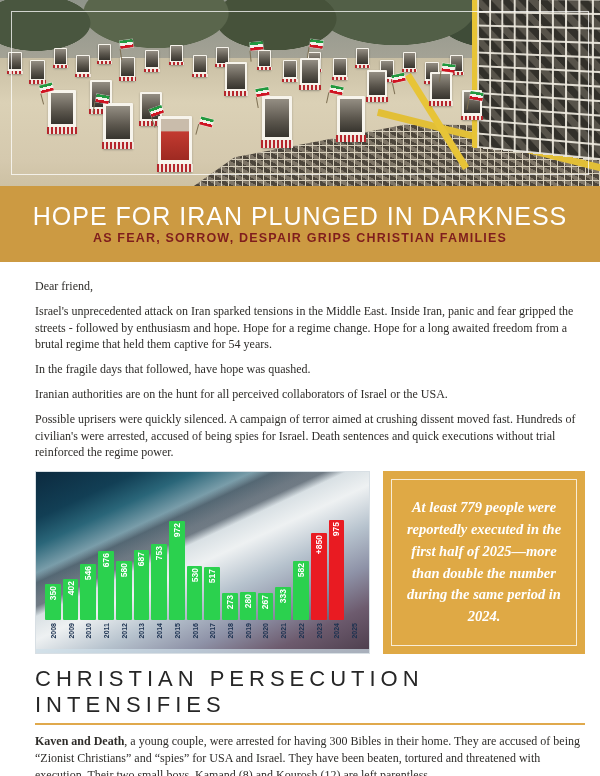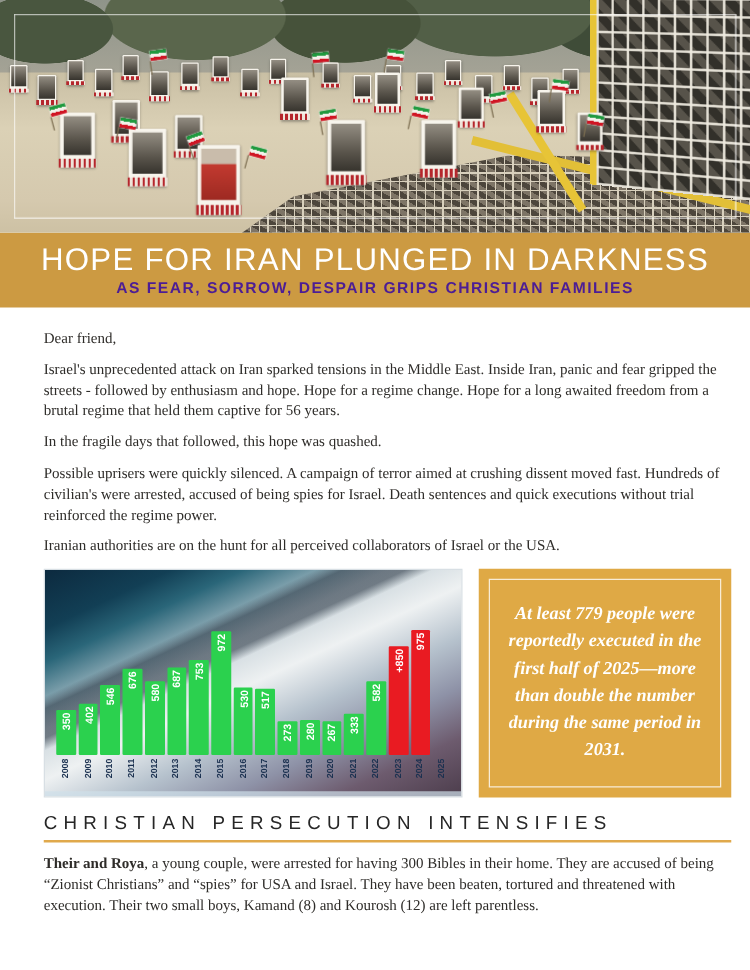--- a/index.html
+++ b/index.html
@@ -42,25 +42,25 @@
     background:linear-gradient(#948e83,#5a554c 60%,#37342e);}
   .pl::after{content:"";position:absolute;left:-4%;right:-4%;bottom:0;height:15%;
     background:repeating-linear-gradient(90deg,#b5262c 0 2px,#efe4da 2px 4px);}
   .pl.red::before{background:linear-gradient(#c9bcab 28%,#c23a30 32%,#9e2a22);}
   .fl{position:absolute;width:13px;height:8px;
     background:linear-gradient(180deg,#1f9a3f 33%,#f3f1ea 33% 66%,#d01423 66%);
     box-shadow:0 0 0 .5px rgba(255,255,255,.55);}
   .fl::after{content:"";position:absolute;left:-1px;top:8px;width:1px;height:11px;background:#7d6f52;}
 
   
-  .banner{height:60px;background:#cc9a42;color:#fff;text-align:center;
+  .banner{height:76px;background:#cc9a42;color:#fff;text-align:center;
     display:flex;flex-direction:column;justify-content:center;gap:2px;flex:0 0 auto;
     font-family:"Liberation Sans",sans-serif;}
   .banner h1{margin:0;font-size:25px;font-weight:500;letter-spacing:1px;line-height:1.05;}
-  .banner h2{margin:0;font-size:12.5px;font-weight:700;letter-spacing:1.2px;color:#4c1d95;}
+  .banner h2{margin:0;font-size:12.5px;font-weight:700;letter-spacing:1.2px;color:#7f1d1d;}
 
   
   .main{padding:10px 15px 0 35px;flex:1 1 auto;}
   .main p{margin:8px 0 0 0;font-size:12px;line-height:1.4;}
   .greeting{margin-top:6px !important;}
 
   
   .row{display:flex;gap:13px;margin-top:10px;height:183px;}
   .chart{position:relative;width:335px;height:183px;overflow:hidden;border:1px solid #d8dfe4;box-sizing:border-box;
     background:
@@ -82,21 +82,21 @@
 
   .callout{position:relative;width:202px;height:183px;background:#dfa945;box-sizing:border-box;}
   .callout-inner{position:absolute;inset:8px;border:1px solid rgba(255,255,255,.78);
     display:flex;align-items:center;justify-content:center;padding:4px 8px;}
   .callout-inner p{margin:0;color:#fff;text-align:center;
     font-family:"Liberation Serif",serif;font-style:italic;font-weight:700;
     font-size:14.5px;line-height:1.5;}
 
   
   .sec-head{margin-top:12px;font-family:"Liberation Sans",sans-serif;
-    font-size:15px;font-weight:400;letter-spacing:5px;color:#262626;}
+    font-size:22px;font-weight:400;letter-spacing:5px;color:#262626;}
   .sec-rule{height:2px;background:#e0a94c;margin-top:5px;}
 </style>
 </head>
 <body>
 
 <div class="photo">
   <div class="ph-sky"></div>
   <div class="ph-ground"></div>
   <div class="ph-mat"></div>
   <div class="ph-gold1"></div>
@@ -151,24 +151,24 @@
   <div class="ph-frame"></div>
 </div>
 
 <div class="banner">
   <h1>HOPE FOR IRAN PLUNGED IN DARKNESS</h1>
   <h2>AS FEAR, SORROW, DESPAIR GRIPS CHRISTIAN FAMILIES</h2>
 </div>
 
 <div class="main">
   <p class="greeting">Dear friend,</p>
-  <p>Israel's unprecedented attack on Iran sparked tensions in the Middle East. Inside Iran, panic and fear gripped the streets - followed by enthusiasm and hope. Hope for a regime change. Hope for a long awaited freedom from a brutal regime that held them captive for 56 years.</p>
-  <p>In the fragile days that followed, this hope was quashed.</p>
+  <p>Israel's unprecedented attack on Iran sparked tensions in the Middle East. Inside Iran, panic and fear gripped the streets - followed by enthusiasm and hope. Hope for a regime change. Hope for a long awaited freedom from a brutal regime that held them captive for 54 years.</p>
+  <p>In the fragile days that followed, have hope was quashed.</p>
+  <p>Iranian authorities are on the hunt for all perceived collaborators of Israel or the USA.</p>
   <p>Possible uprisers were quickly silenced. A campaign of terror aimed at crushing dissent moved fast. Hundreds of civilian's were arrested, accused of being spies for Israel. Death sentences and quick executions without trial reinforced the regime power.</p>
-  <p>Iranian authorities are on the hunt for all perceived collaborators of Israel or the USA.</p>
 
   <div class="row">
     <div class="chart">
       <div class="bars">
           <div class="bcol">
             <div class="bar" style="height: 35%; background: rgb(43, 209, 78);">
               <span class="v">350</span>
             </div>
             <span class="yr">2008</span>
           </div>
@@ -269,21 +269,21 @@
             <span class="yr">2024</span>
           </div>
           <div class="bcol">
             <span class="yr">2025</span>
           </div>
         </div>
       <div class="chart-base"></div>
     </div>
     <div class="callout">
       <div class="callout-inner">
-        <p>At least 779 people were reportedly executed in the first half of 2025—more than double the number during the same period in 2031.</p>
+        <p>At least 779 people were reportedly executed in the first half of 2025—more than double the number during the same period in 2024.</p>
       </div>
     </div>
   </div>
 
   <div class="sec-head">CHRISTIAN PERSECUTION INTENSIFIES</div>
   <div class="sec-rule"></div>
-  <p><b>Their and Roya</b><span>, a young couple, were arrested for having 300 Bibles in their home. They are accused of being “Zionist Christians” and “spies” for USA and Israel. They have been beaten, tortured and threatened with execution. Their two small boys, Kamand (8) and Kourosh (12) are left parentless.</span></p>
+  <p><b>Kaven and Death</b><span>, a young couple, were arrested for having 300 Bibles in their home. They are accused of being “Zionist Christians” and “spies” for USA and Israel. They have been beaten, tortured and threatened with execution. Their two small boys, Kamand (8) and Kourosh (12) are left parentless.</span></p>
 </div>
 
 </body></html>

